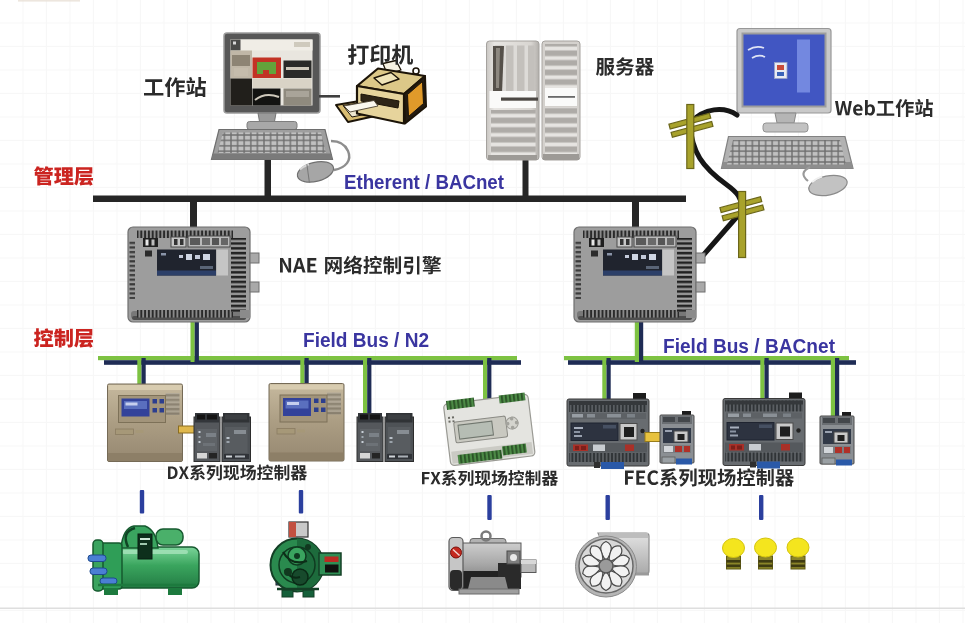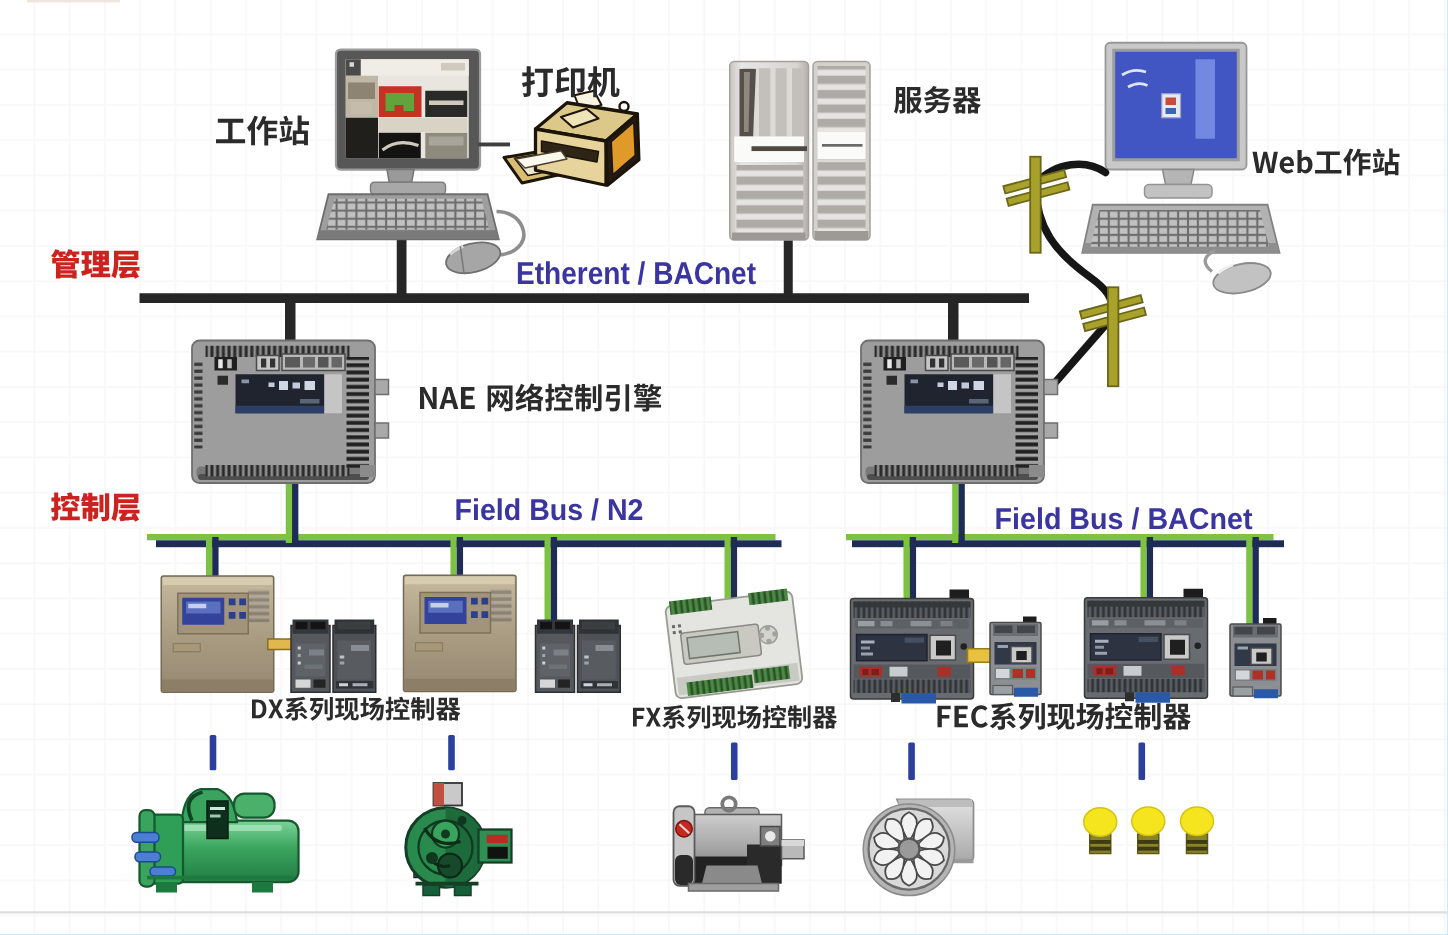--- a/index.html
+++ b/index.html
@@ -1,16 +1,16 @@
 <!DOCTYPE html>
 <html><head>
 <meta charset="utf-8">
 <style>
 html,body{margin:0;padding:0;background:#fff;}
-#c{position:relative;width:965px;height:623px;background:#7dd3fc;overflow:hidden;font-family:"Liberation Sans",sans-serif;}
+#c{position:relative;width:965px;height:623px;background:#f97316;overflow:hidden;font-family:"Liberation Sans",sans-serif;}
 svg{filter:blur(0.4px);}
 </style>
 </head>
 <body>
 <div id="c">
 <svg width="965" height="623" viewBox="0 0 965 623">
 <defs>
 <pattern id="bggrid" width="23.5" height="23.5" patternUnits="userSpaceOnUse">
           <rect width="23.5" height="23.5" fill="#ffffff"></rect>
           <rect width="23.5" height="1" y="22.5" fill="#f7f7f7"></rect>

